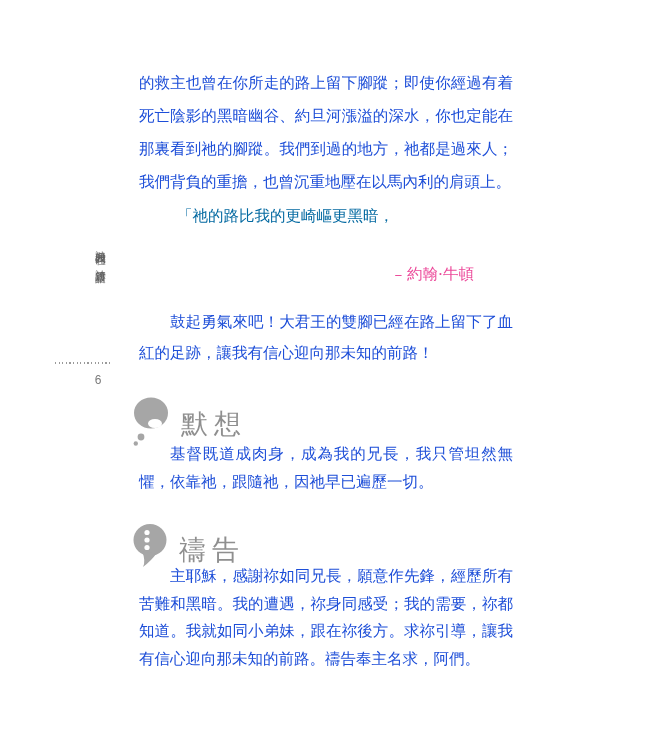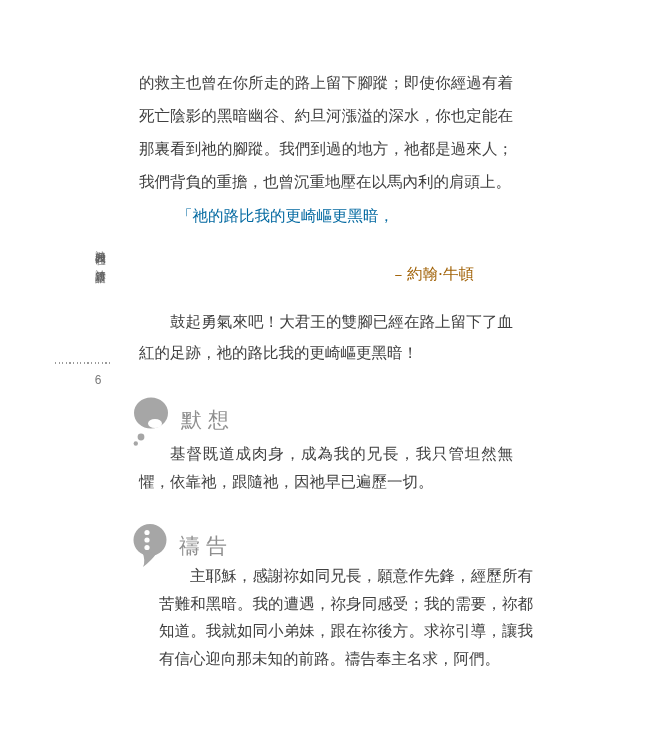--- a/index.html
+++ b/index.html
@@ -45,21 +45,21 @@
     font-size: 12px;
     color: #7a7a7a;
   }
 
   
   .body {
     position: absolute;
     left: 139px;
     width: 374px;
     font-size: 15.5px;
-    color: #404040;
+    color: #1d4ed8;
     text-align: justify;
     text-justify: inter-ideograph;
   }
   .para1 { top: 66px; line-height: 33px; }
   .para2 { top: 306px; line-height: 31px; text-indent: 2em; }
 
   .quote {
     position: absolute;
     left: 177px;
     top: 202px;
@@ -70,42 +70,42 @@
   }
   .attr {
     position: absolute;
     left: 139px;
     top: 260px;
     width: 335px;
     text-align: right;
     font-family: "DejaVu Serif", serif;
     font-size: 15.5px;
     line-height: 28px;
-    color: #a16207;
+    color: #ec4899;
   }
 
   
   .sec-head {
     position: absolute;
     display: flex;
     align-items: flex-start;
     left: 133px;
   }
   .med-head  { top: 397px; }
   .pray-head { top: 523px; justify-content: center; }
   .sec-head .icon-wrap { flex: 0 0 auto; }
   .sec-title {
-    font-size: 21px;
+    font-size: 27px;
     letter-spacing: 6px;
     color: #8f8f8f;
     margin: 9px 16px 0 10px;
     font-family: "DejaVu Serif", serif;
   }
   .med-body  { top: 440px; line-height: 28px; text-indent: 2em; }
-  .pray-body { top: 562px; line-height: 27.5px; text-indent: 2em; margin-left: 20px; }
+  .pray-body { top: 562px; line-height: 27.5px; text-indent: 2em; }
 </style>
 </head>
 <body>
 
 <div class="page">
 
   <aside>
     <div class="vtitle">詩與我同在·詩篇靈語</div>
     <div class="dotline"></div>
     <div class="pagenum">6</div>
@@ -113,21 +113,21 @@
 
   <main>
 
     <p class="body para1">的救主也曾在你所走的路上留下腳蹤；即使你經過有着死亡陰影的黑暗幽谷、約旦河漲溢的深水，你也定能在那裏看到祂的腳蹤。我們到過的地方，祂都是過來人；我們背負的重擔，也曾沉重地壓在以馬內利的肩頭上。</p>
 
     <div class="quote">
       <div>「祂的路比我的更崎嶇更黑暗，</div>
     </div>
     <div class="attr">– 約翰·牛頓</div>
 
-    <p class="body para2">鼓起勇氣來吧！大君王的雙腳已經在路上留下了血紅的足跡，祂的路比我的更崎嶇更黑暗！</p>
+    <p class="body para2">鼓起勇氣來吧！大君王的雙腳已經在路上留下了血紅的足跡，讓我有信心迎向那未知的前路！</p>
 
     <section>
       <div class="sec-head med-head">
         <span class="icon-wrap">
           <svg width="38" height="50" viewBox="0 0 38 50" xmlns="http://www.w3.org/2000/svg">
             <ellipse cx="18" cy="16" rx="17" ry="15.5" fill="#a6a6a6"></ellipse>
             <ellipse cx="22" cy="26.5" rx="7" ry="4.5" fill="#ffffff"></ellipse>
             <circle cx="8" cy="40" r="3.4" fill="#a6a6a6"></circle>
             <circle cx="2.8" cy="46.5" r="2.2" fill="#a6a6a6"></circle>
           </svg>

